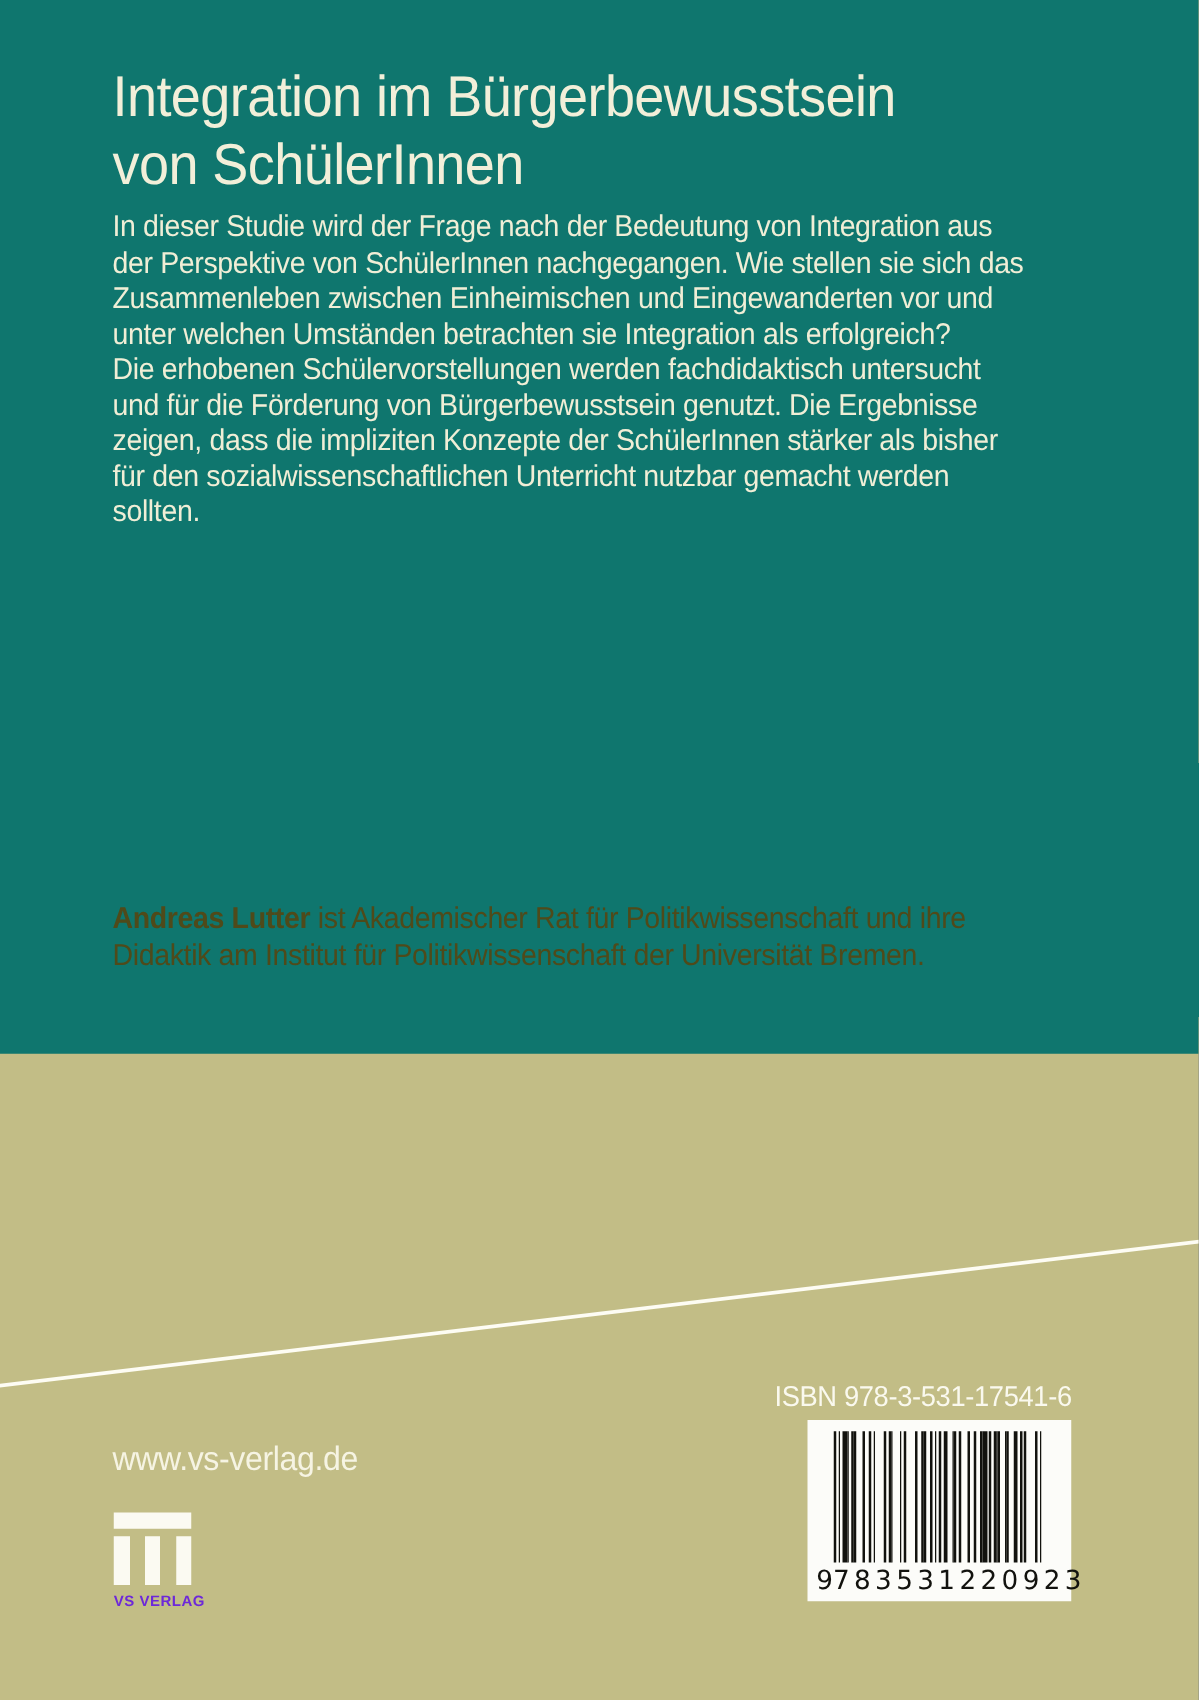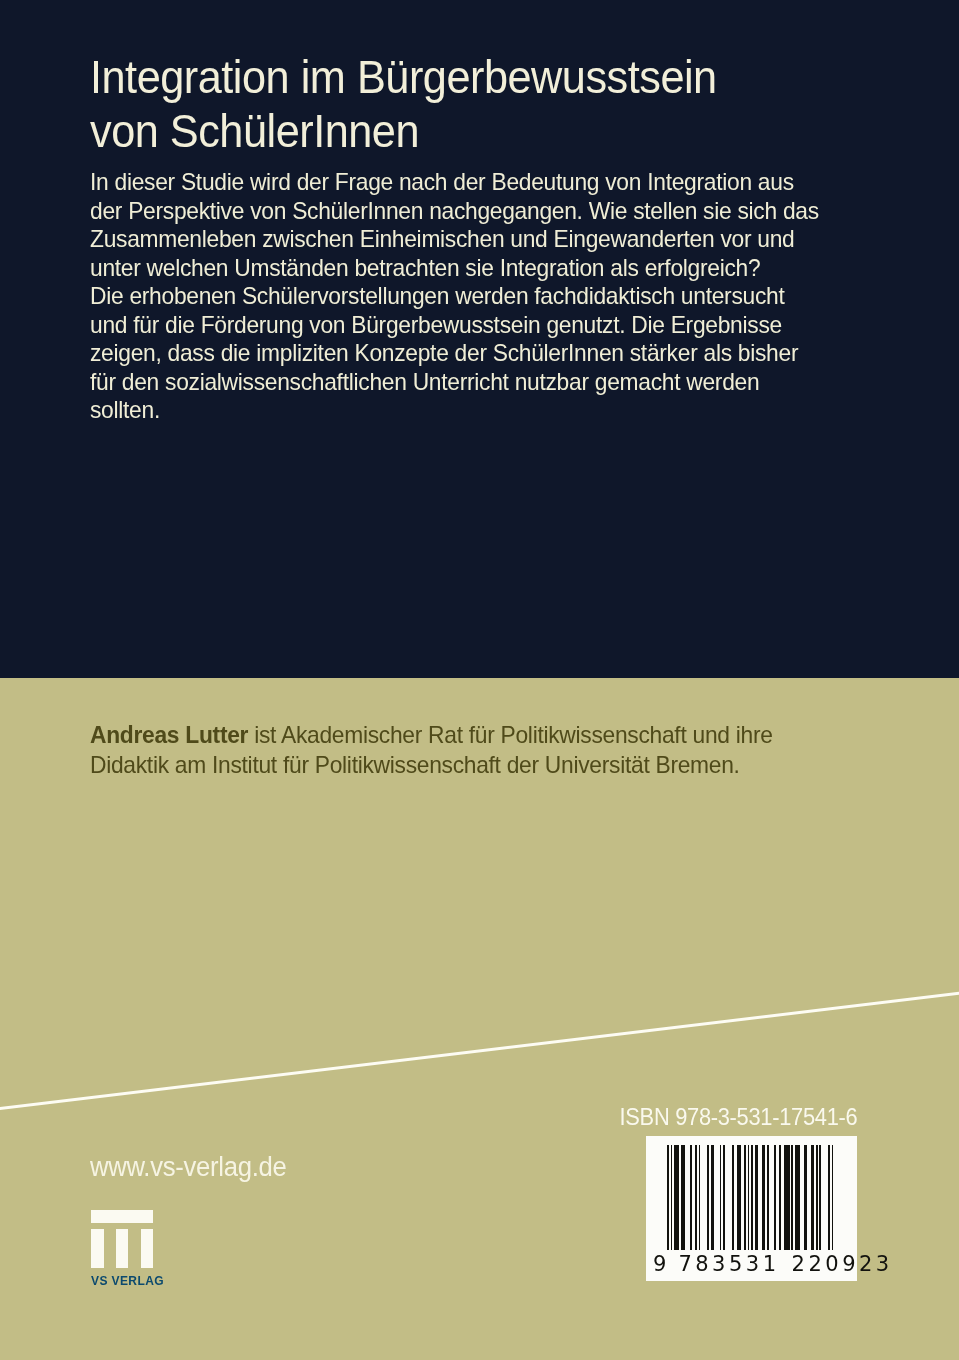--- a/index.html
+++ b/index.html
@@ -9,22 +9,22 @@
     height: 1360px;
     margin: 0 auto;
     overflow: hidden;
     font-family: "Liberation Sans", sans-serif;
     background: #c2bd86;
   }
   .top-panel {
     position: absolute;
     top: 0; left: 0;
     width: 100%;
-    height: 678px;
-    background: #0f172a;
+    height: 843px;
+    background: #0f766e;
   }
   .title-block {
     position: absolute;
     top: 50px;
     left: 90px;
     color: #f2efd9;
     font-size: 46px;
     line-height: 54px;
     font-weight: 400;
     letter-spacing: -0.5px;
@@ -102,21 +102,21 @@
     left: 7px;
     right: 20px;
     bottom: 5px;
     display: flex;
     justify-content: space-between;
     color: #12120e;
     font-size: 21px;
     font-weight: 500;
     font-family: "DejaVu Sans", sans-serif;
   }
-  .barcode-digits .grp { letter-spacing: 3.5px; margin-left: 12px; }
+  .barcode-digits .grp { letter-spacing: 3.5px; }
   .website {
     position: absolute;
     top: 1152px;
     left: 90px;
     color: #f6f4e3;
     font-size: 27px;
     letter-spacing: -0.3px;
     transform: scaleX(0.95);
     transform-origin: left top;
     white-space: nowrap;
@@ -126,21 +126,21 @@
   .logo-bars {
     margin-top: 6px;
     display: flex;
     justify-content: space-between;
     width: 62px;
     height: 39px;
   }
   .logo-bar { width: 12.5px; height: 100%; background: #fbfaf2; }
   .logo-text {
     margin-top: 6px;
-    color: #0c4a6e;
+    color: #6d28d9;
     font-size: 12px;
     font-weight: bold;
     letter-spacing: 0.4px;
     white-space: nowrap;
   }
 </style>
 </head>
 <body>
 
 <div class="cover">

